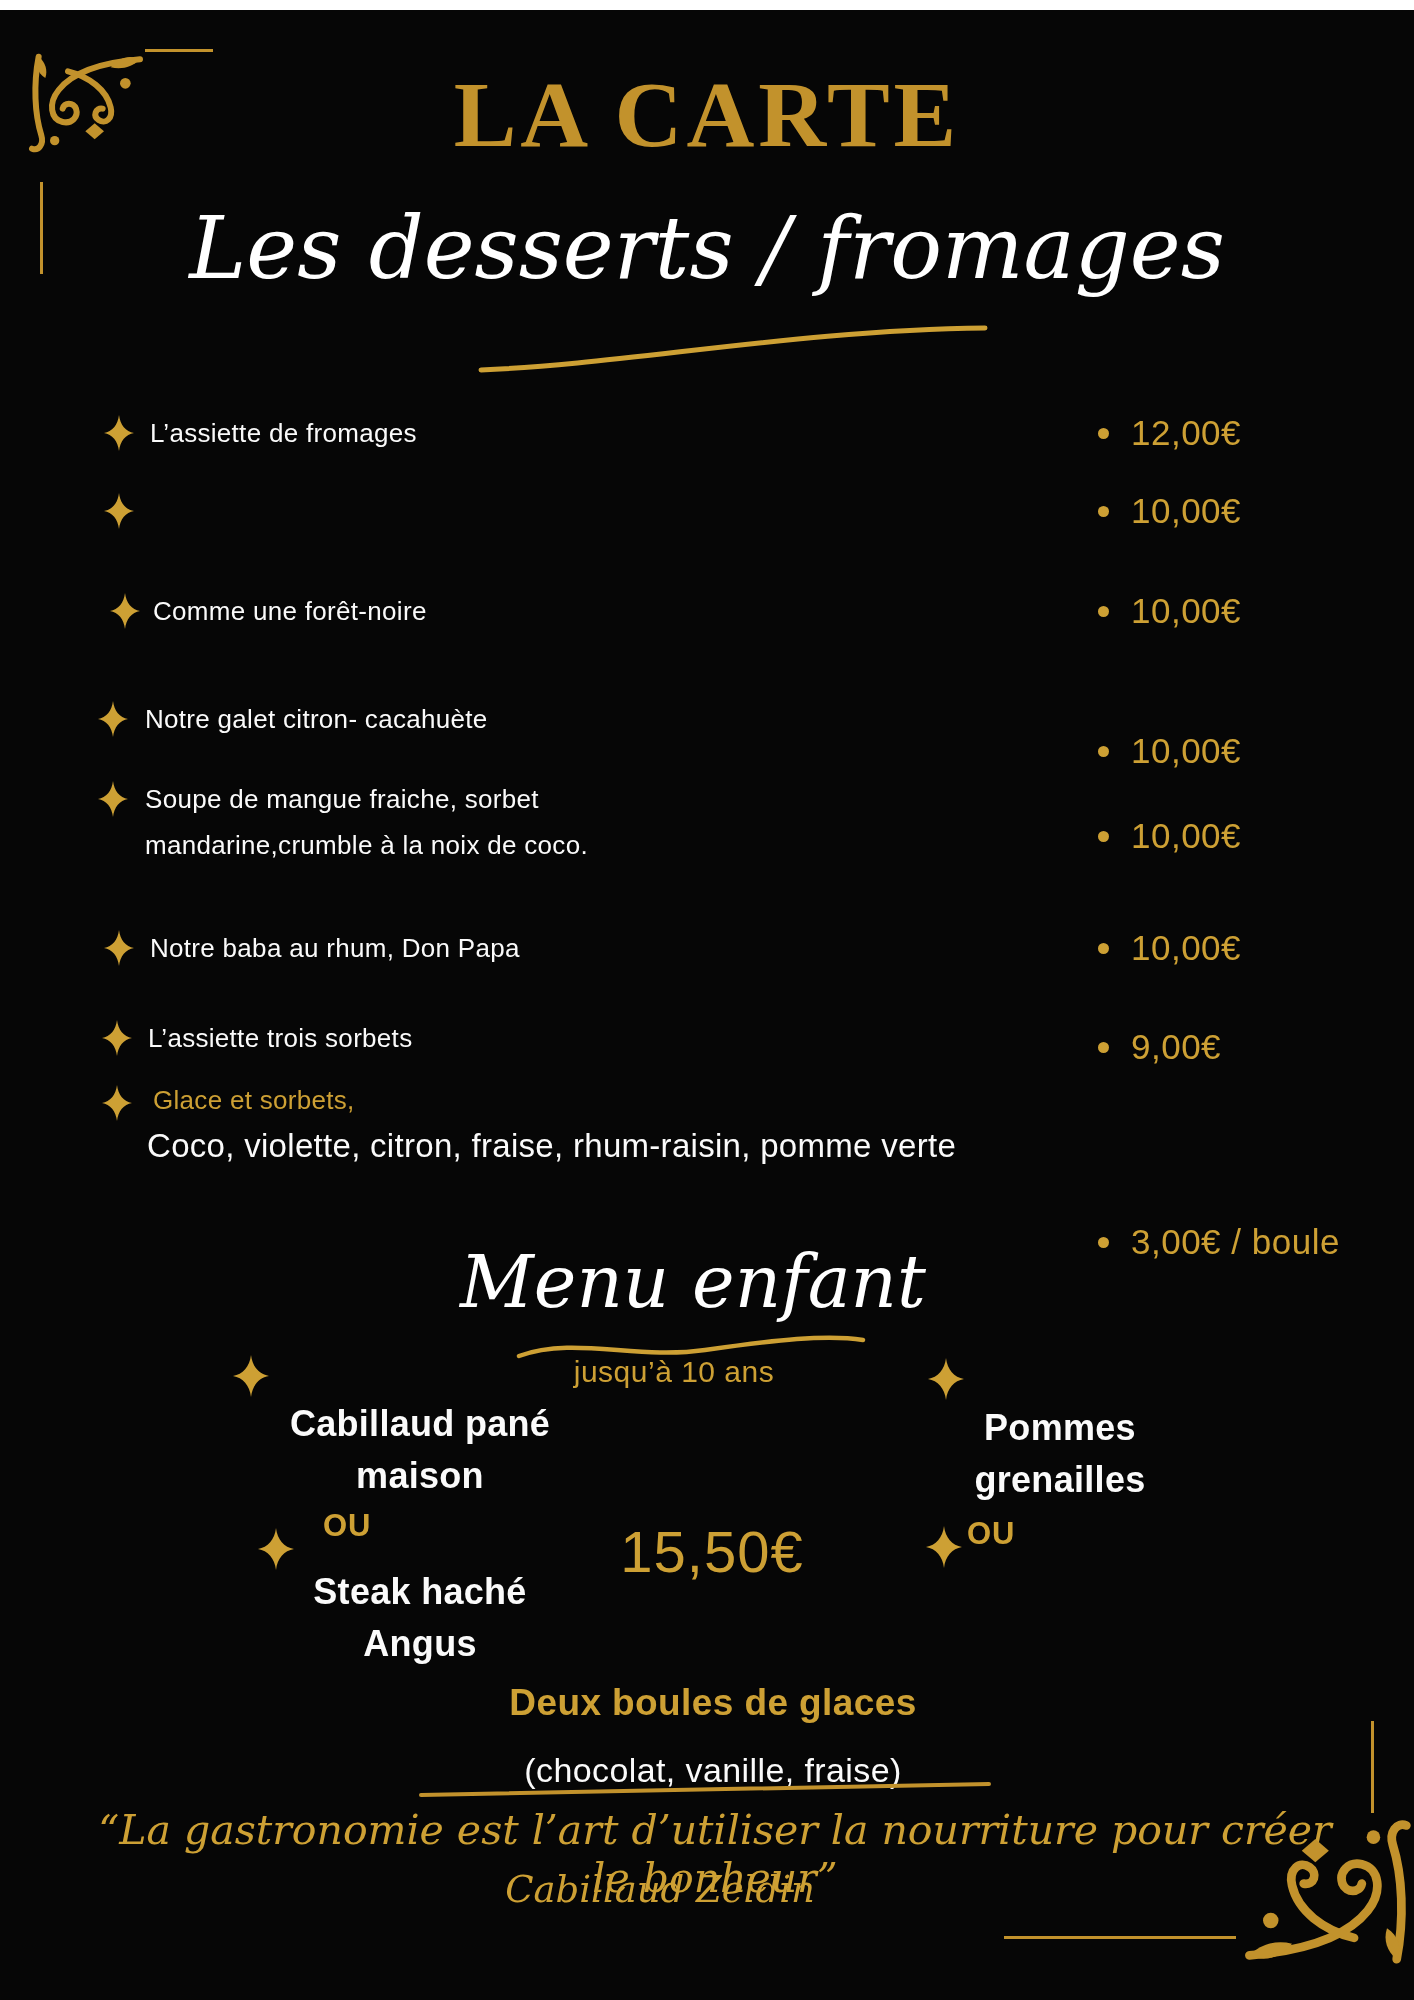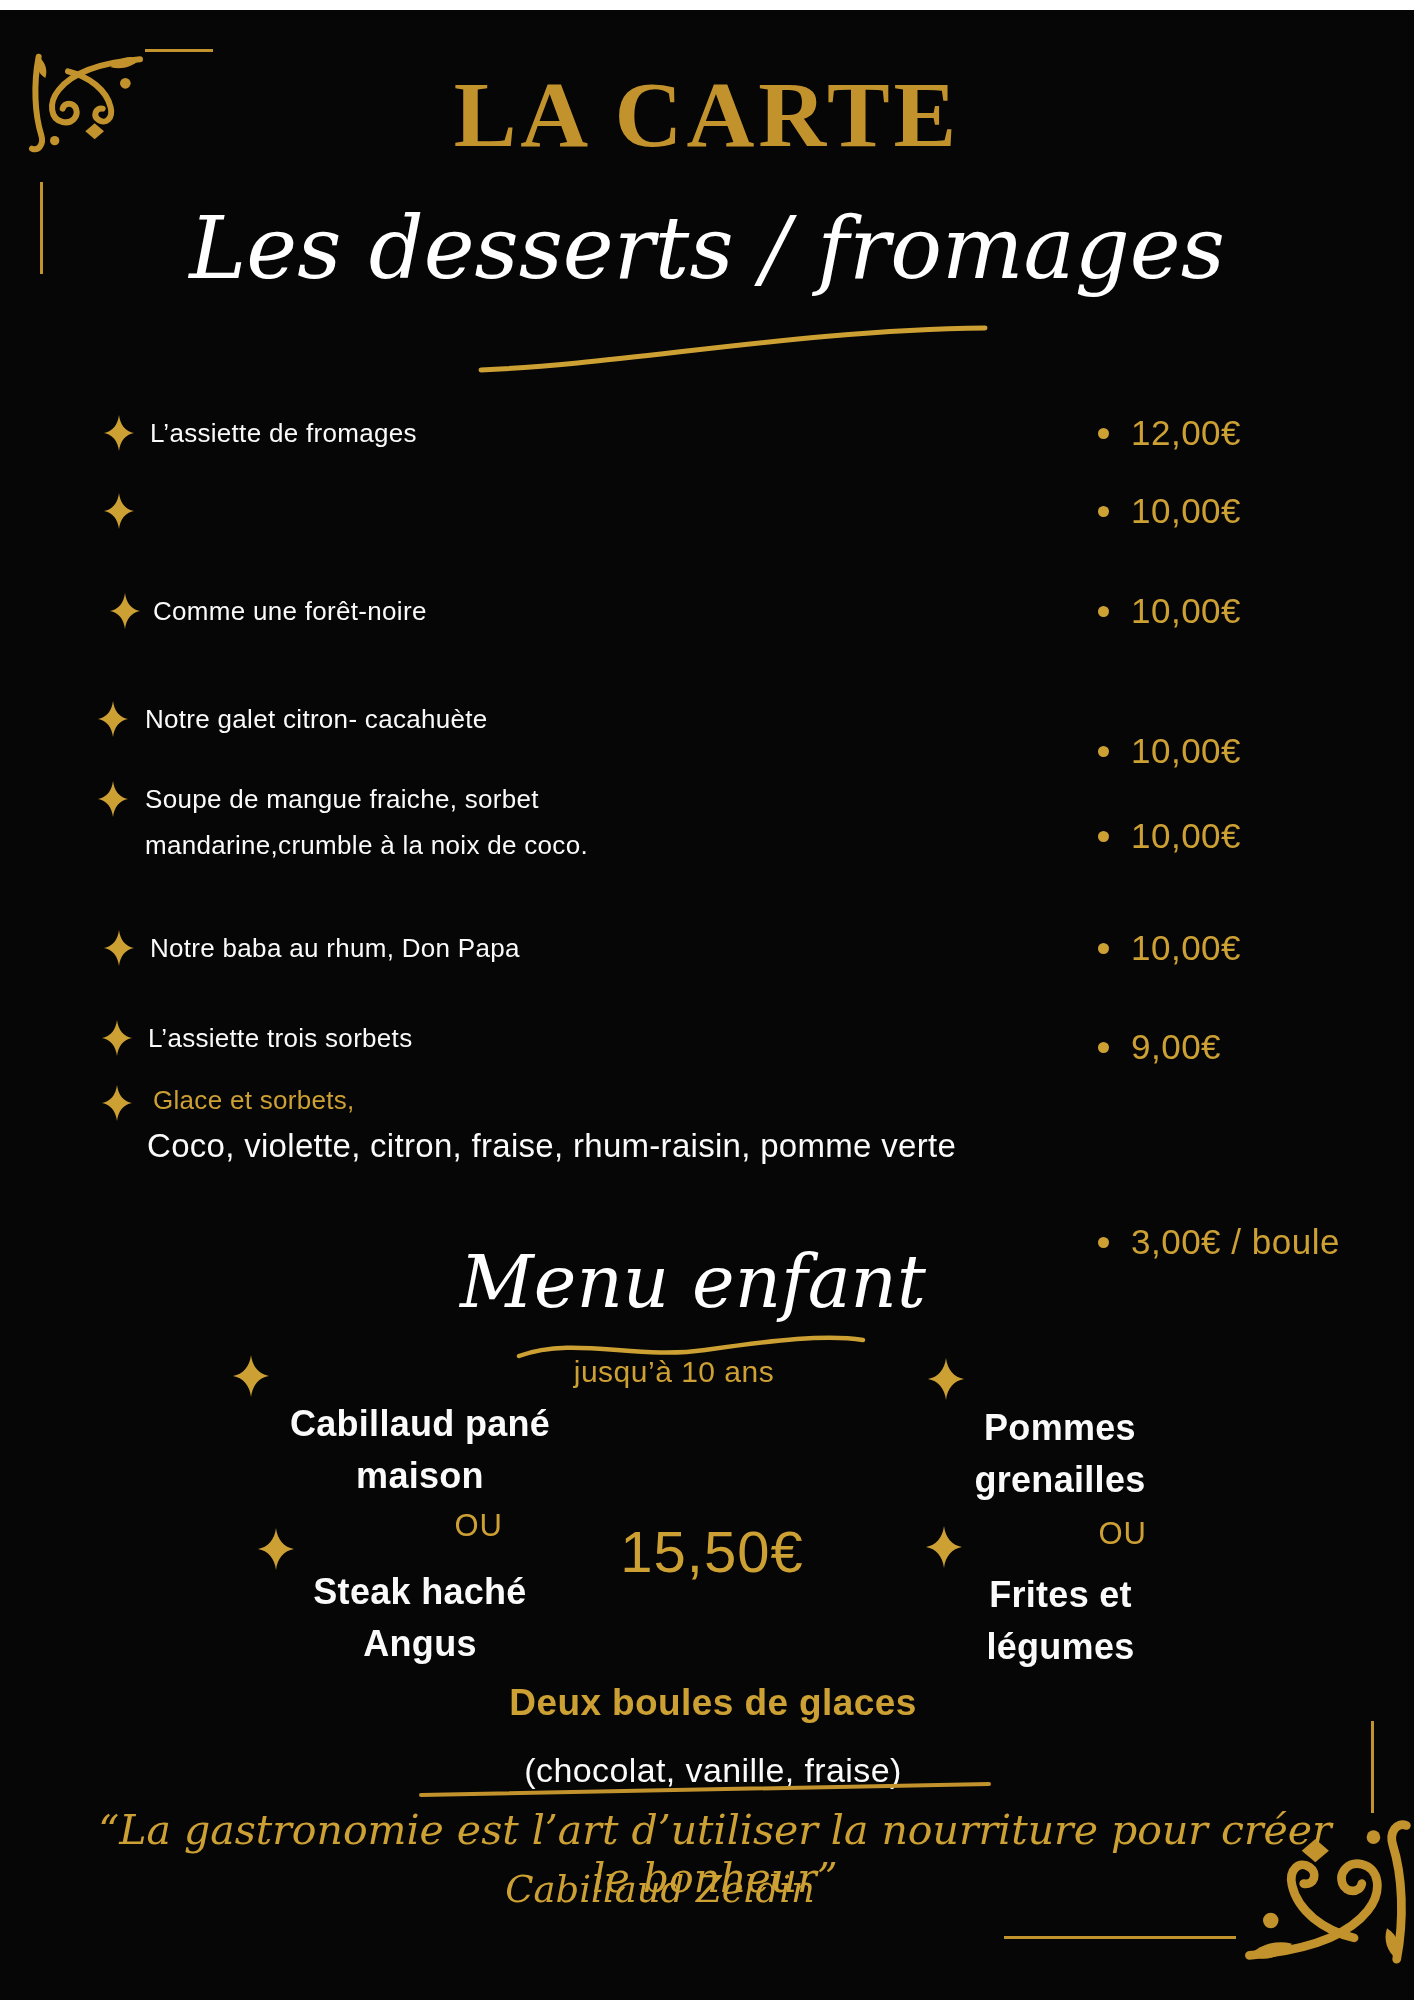--- a/index.html
+++ b/index.html
@@ -41,21 +41,21 @@
   .dot{width:11px;height:11px;border-radius:50%;background:var(--gold2);}
   .star{fill:var(--gold2);}
   .kids-heading{
     text-align:center;font-family:var(--script);font-style:italic;
     font-size:72px;line-height:100px;color:#ffffff;
   }
   .age-note{text-align:center;font-size:30px;line-height:32px;color:var(--gold2);letter-spacing:.5px;}
   .kids-option{
     text-align:center;font-size:36px;line-height:52px;font-weight:600;color:var(--white);letter-spacing:.3px;
   }
-  .kids-or{text-align:right;font-size:31px;line-height:44px;font-weight:400;color:var(--gold2);letter-spacing:1px;}
+  .kids-or{text-align:left;font-size:31px;line-height:44px;font-weight:700;color:var(--gold2);letter-spacing:1px;}
   .kids-price{text-align:center;font-size:58px;line-height:50px;font-weight:500;color:var(--gold2);letter-spacing:1px;}
   .kids-dessert{text-align:center;font-size:37px;line-height:46px;font-weight:600;color:var(--gold2);letter-spacing:.4px;}
   .kids-dessert-detail{text-align:center;font-size:34px;line-height:44px;font-weight:400;color:var(--white);letter-spacing:.4px;}
   .quote{
     text-align:center;font-family:var(--script);font-style:italic;
     font-size:41px;line-height:48px;color:var(--gold2);
   }
   .author{
     text-align:center;font-family:var(--script);font-style:italic;
     font-size:37px;line-height:44px;color:var(--gold2);
@@ -176,21 +176,20 @@
   <div class="abs kids-price" style="left:592px;top:1527px;width:240px">15,50€</div>
 
   <svg class="abs star" style="left:928px;top:1358px" width="36" height="42" viewBox="0 0 24 24" preserveAspectRatio="none">
       <use href="#spark"></use>
     </svg>
   <div class="abs kids-option" style="left:950px;top:1402px;width:220px">Pommes grenailles</div>
   <div class="abs kids-or" style="left:967px;top:1512px;width:180px">OU</div>
   <svg class="abs star" style="left:926px;top:1526px" width="36" height="42" viewBox="0 0 24 24" preserveAspectRatio="none">
       <use href="#spark"></use>
     </svg>
-  <div class="abs kids-option" style="left:968px;top:1569px;width:185px">Frites et légumes</div>
 
   <div class="abs kids-dessert" style="left:400px;top:1680px;width:626px">Deux boules de glaces</div>
   <div class="abs kids-dessert-detail" style="left:400px;top:1748px;width:626px">(chocolat, vanille, fraise)</div>
 
   <svg class="abs deco" style="left:418px;top:1780px" width="574" height="18" viewBox="0 0 574 18">
     <line x1="3" y1="15" x2="571" y2="4" stroke="#C2922C" stroke-width="4" stroke-linecap="round"></line>
   </svg>
   <div class="abs quote" style="left:80px;top:1806px;width:1270px">“La gastronomie est l’art d’utiliser la nourriture pour créer le bonheur”</div>
   <div class="abs author" style="left:360px;top:1868px;width:600px">Cabillaud Zeldin</div>
 

